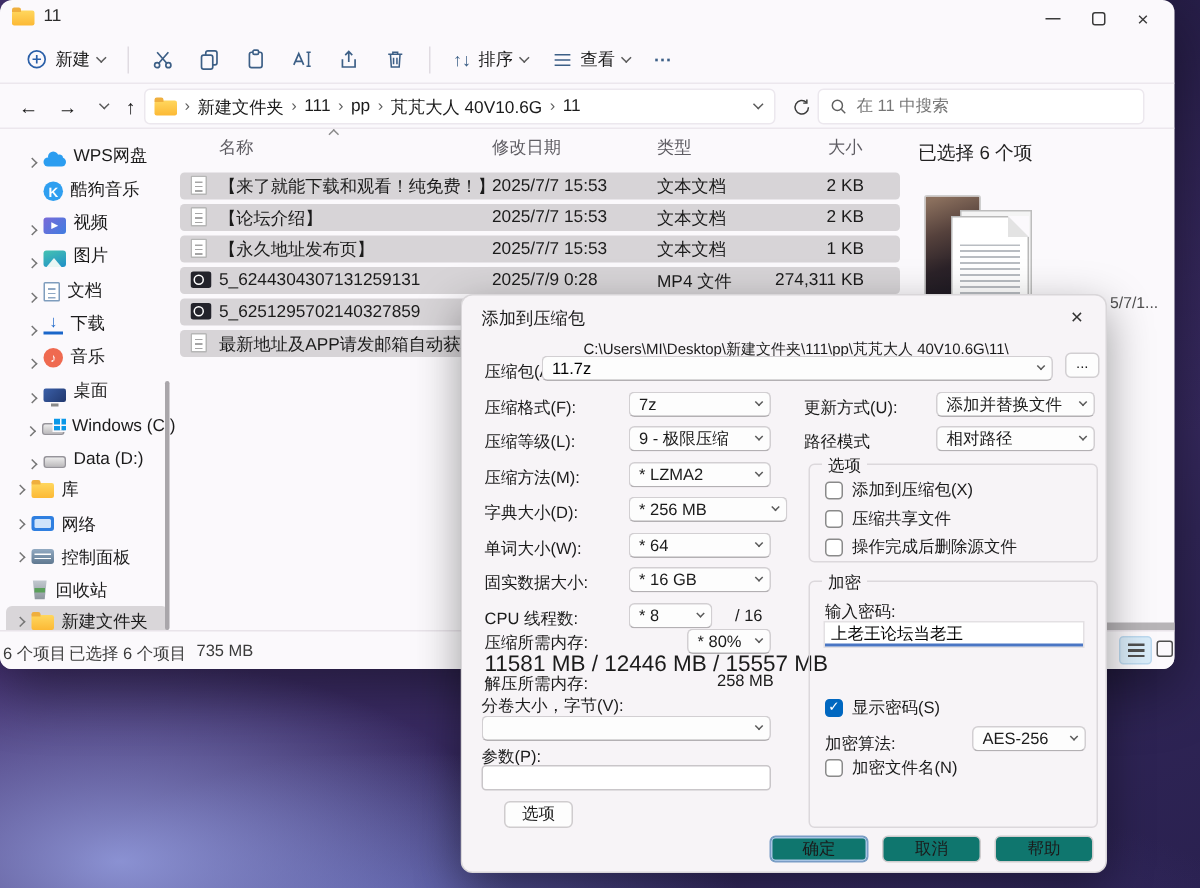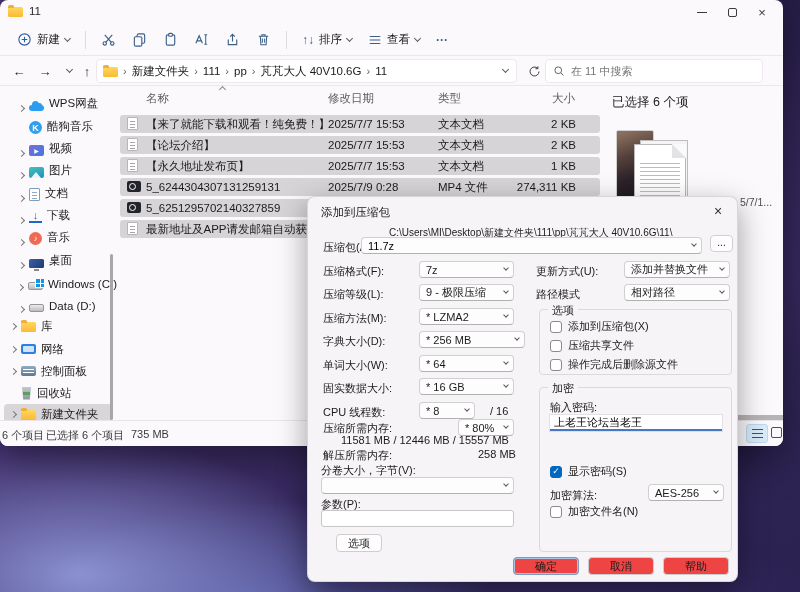--- a/index.html
+++ b/index.html
@@ -162,21 +162,21 @@
   .groupbox { position:absolute; border:1px solid #dcd8dc; border-radius:4px; }
   .group-legend { position:absolute; top:-7px; left:8px; background:#f7f4f7; padding:0 4px; font-size:11px; color:#1b1b1b; }
   .cb-row { position:absolute; display:flex; align-items:center; gap:6px; }
   .cb-box { width:12px; height:12px; border:1px solid #8a8a8a; border-radius:3px; background:#fff; flex:none;
     display:flex; align-items:center; justify-content:center; }
   .cb-box.checked { background:#0067c0; border-color:#0067c0; color:#fff; font-size:9px; line-height:9px; }
   .cb-label { font-size:11px; color:#1b1b1b; white-space:nowrap; }
   .pw-input { border:none; border-bottom:2px solid #4a76c4; background:#fff; outline:none; font-size:11px;
     padding:0 4px; font-family:"Liberation Sans","DejaVu Sans",sans-serif; position:absolute; height:16px;
     box-shadow:0 0 0 1px #e3e0e3; }
-  .dlg-btn { position:absolute; width:66px; height:18px; background:#ef4444; border:1px solid #cfccce;
+  .dlg-btn { position:absolute; width:66px; height:18px; background:#0f766e; border:1px solid #cfccce;
     border-radius:4px; font-size:11px; text-align:center; line-height:16px; color:#1b1b1b; }
   .dlg-btn.default { border-color:#7a9cc6; box-shadow:0 0 0 1px #a8c4e4 inset; }
   .small-btn { position:absolute; left:28px; top:337px; width:46px; height:18px; background:#fdfdfd;
     border:1px solid #cfccce; border-radius:4px; font-size:11px; text-align:center; line-height:16px; }
   svg { display:block; }
 </style>
 </head>
 <body>
 
 <div id="screen">
@@ -526,21 +526,21 @@
         <span class="chev-d"></span>
     </div>
     <div class="dlg-label" style="left:15px; top:208px">CPU 线程数:</div>
     <div class="combo" style="left:111px; top:205px; width:56px">
       <span class="combo-val">* 8</span>
         <span class="chev-d"></span>
     </div>
     <div class="dlg-label" style="left:182px; top:208px">/ 16</div>
 
     <div class="dlg-label" style="left:15px; top:224px">压缩所需内存:</div>
-    <div class="dlg-label" style="left:33px; top:237px; font-size:11px">11581 MB / 12446 MB / 15557 MB</div>
+    <div class="dlg-label" style="left:15px; top:237px; font-size:15px">11581 MB / 12446 MB / 15557 MB</div>
     <div class="combo" style="left:150px; top:222px; width:56px">
       <span class="combo-val">* 80%</span>
         <span class="chev-d"></span>
     </div>
     <div class="dlg-label" style="left:15px; top:251px">解压所需内存:</div>
     <div class="dlg-label" style="left:170px; top:251px">258 MB</div>
 
     <div class="dlg-label" style="left:13px; top:266px">分卷大小，字节(V):</div>
     <div class="combo" style="left:13px; top:280px; width:193px">
       <span class="combo-val"></span>

